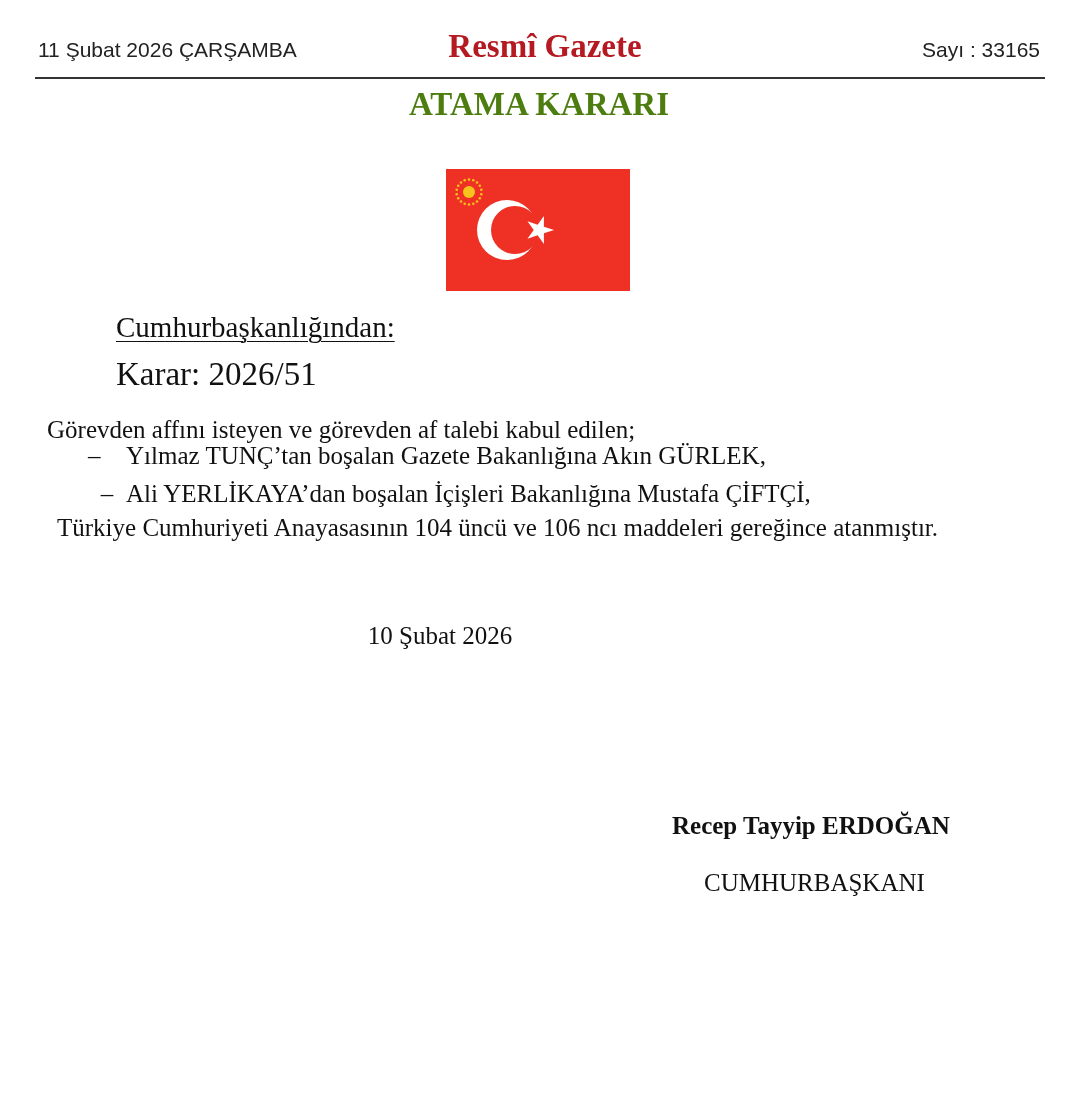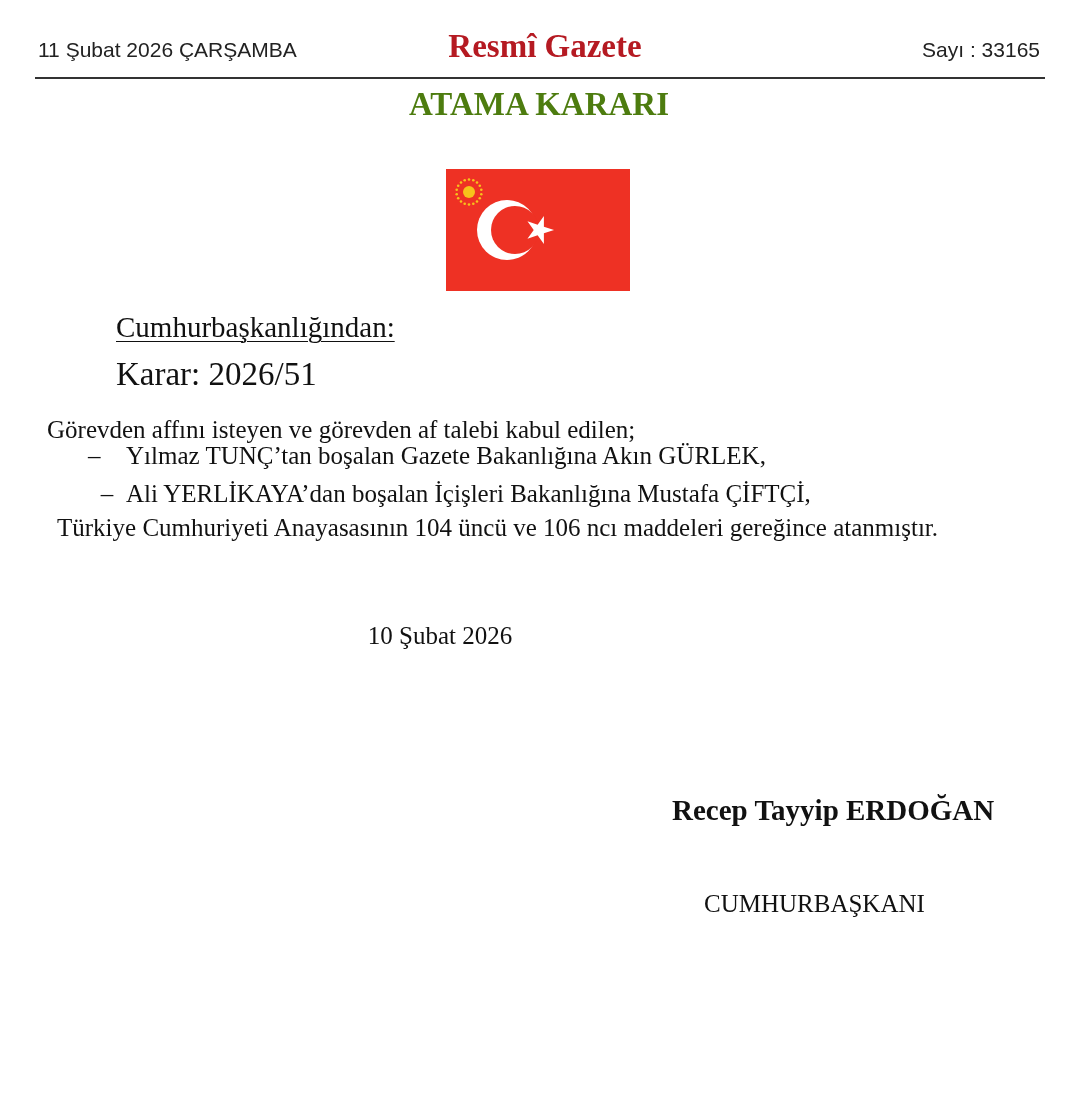--- a/index.html
+++ b/index.html
@@ -99,27 +99,27 @@
     .sign-date {
       left: 0; width: 880px; top: 594px;
       text-align: center;
       font-size: 25px;
       white-space: nowrap;
       margin-top: 28px;
     }
 
     
     .sig-name {
-      left: 672px; top: 794px;
-      font-size: 29px;
+      left: 672px; top: 812px;
+      font-size: 25px;
       font-weight: bold;
       white-space: nowrap;
     }
     .sig-title {
-      left: 704px; top: 890px;
+      left: 704px; top: 869px;
       font-size: 25px;
       white-space: nowrap;
     }
   </style>
 </head>
 <body>
 
 <div class="abs hdr-date">11 Şubat 2026 ÇARŞAMBA</div>
 <div class="abs hdr-title">Resmî Gazete</div>
 <div class="abs hdr-issue">Sayı : 33165</div>

